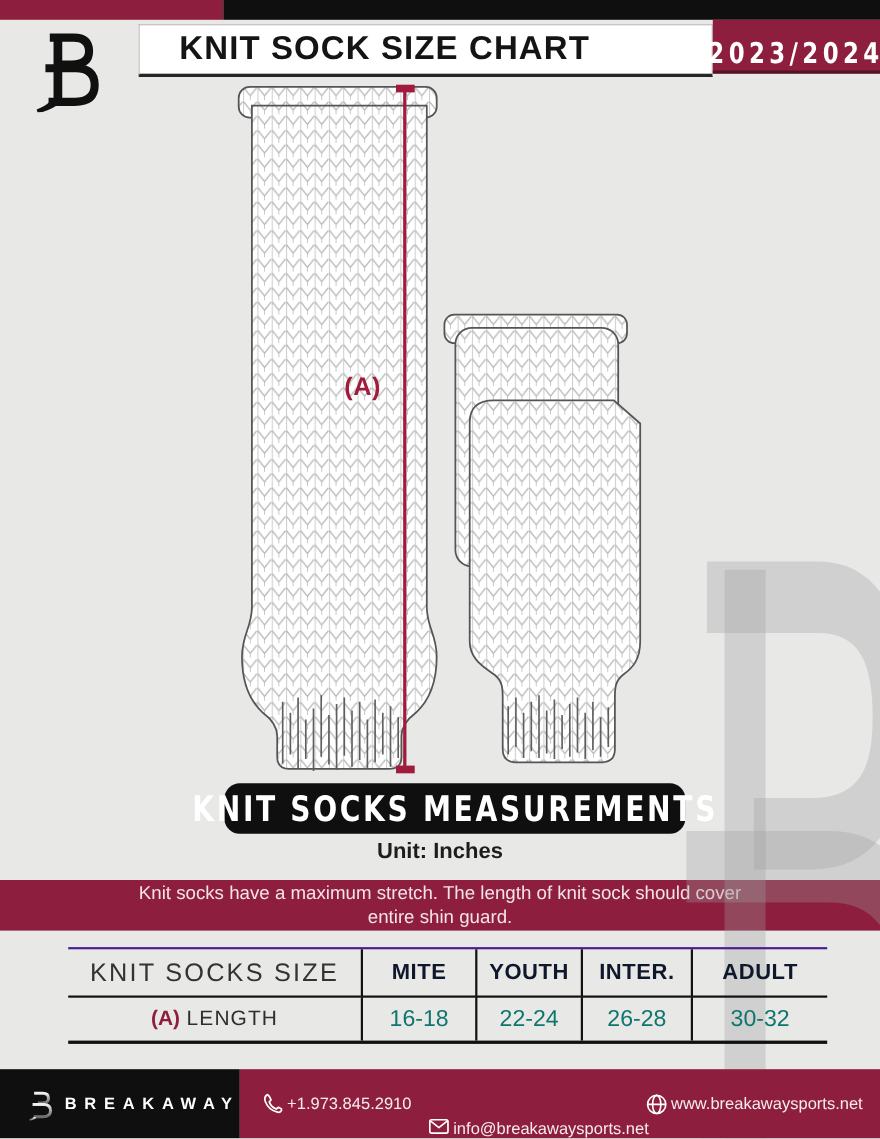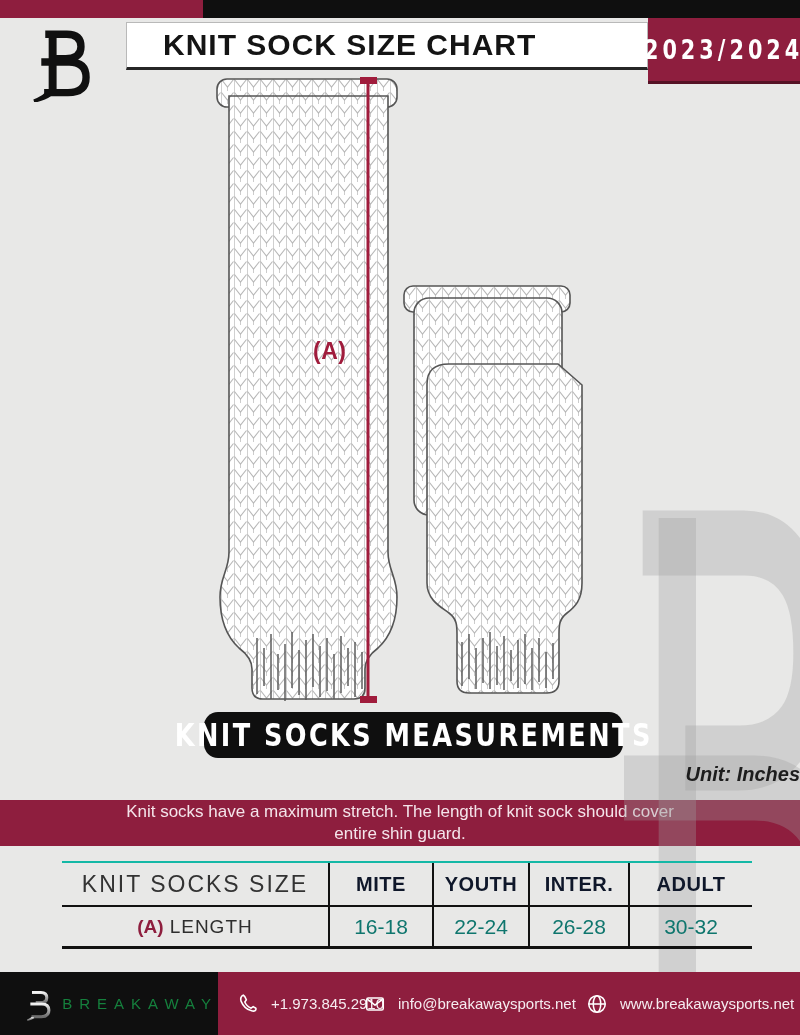--- a/index.html
+++ b/index.html
@@ -16,22 +16,22 @@
   .strip-black{left:203px; top:0; width:597px; height:18px; background:var(--dark,#0f0f0f); z-index:2;}
 
   
   .title-box{
     left:126px; top:22px; width:522px; height:48px; background:#ffffff;
     border:1px solid #b9b9b9; border-bottom:3px solid #262626;
     display:flex; align-items:center; box-sizing:border-box; padding-left:36px; z-index:3;
   }
   .title-box span{font-weight:bold; font-size:30px; letter-spacing:1px; color:#141414;}
   .year-box{
-    left:648px; top:18px; width:152px; height:66px; background:var(--maroon,#8e1e3e);
-    display:flex; align-items:center; justify-content:center; z-index:3;
+    left:648px; top:18px; width:152px; height:49px; background:var(--maroon,#8e1e3e);
+    display:flex; align-items:flex-end; justify-content:center; z-index:3;
     border-bottom:3px solid rgba(0,0,0,0.4); box-sizing:border-box;
   }
   .cond{
     display:inline-block; transform:scaleX(0.8); transform-origin:center;
     font-family:"DejaVu Sans", sans-serif; font-weight:bold; color:#ffffff; white-space:nowrap;
   }
   .year-box .cond{font-size:26px; letter-spacing:5px;}
   .header-logo{left:26px; top:22px; z-index:3;}
 
   
@@ -40,57 +40,57 @@
   
   .diagram{left:0; top:0; z-index:2; pointer-events:none;}
 
   
   .meas-banner{
     left:204px; top:712px; width:419px; height:46px; background:var(--dark,#0f0f0f);
     border-radius:14px; display:flex; align-items:center; justify-content:center; z-index:2;
   }
   .meas-banner .cond{font-size:32px; letter-spacing:3px;}
   .unit-line{
-    left:0; top:763px; width:800px; text-align:right; z-index:2;
-    font-style:italic; font-weight:600; font-size:20px; color:#1d1d1d;
+    left:0; top:763px; width:800px; text-align:center; z-index:2;
+    font-weight:600; font-size:20px; color:#1d1d1d;
   }
 
   
   .note-banner{
     left:0; top:800px; width:800px; height:46px; background:var(--maroon,#8e1e3e); z-index:0;
     display:flex; flex-direction:column; align-items:center; justify-content:center;
     color:#f4e4ea; font-size:17px; line-height:22px;
   }
 
   
   .size-table{
     left:62px; top:861px; width:690px; z-index:2;
     display:grid; grid-template-columns:266px 104px 96px 100px 124px;
     grid-template-rows:44px 39px;
-    border-top:2px solid #14b8a6; border-bottom:3px solid #111;
+    border-top:2px solid #4c1d95; border-bottom:3px solid #111;
   }
   .size-table .cell{display:flex; align-items:center; justify-content:center;}
   .size-table .hrow{border-bottom:2px solid #111;}
   .size-table .vline{border-left:2px solid #111;}
   .th-size{font-size:23px; letter-spacing:2px; color:#333333; font-weight:400;}
   .th-col{font-size:20px; font-weight:bold; color:#0f172a; letter-spacing:0.5px;}
   .td-val{font-size:21px; color:#0f766e;}
   .td-label{font-size:19px; color:#2e2e2e; letter-spacing:1px;}
   .td-label .key{color:var(--maroon,#9e1e3e); font-weight:bold; margin-right:6px; letter-spacing:0;}
 
   
   .footer{left:0; top:972px; width:800px; height:63px; z-index:3;}
   .footer-black{position:absolute; left:0; top:0; width:218px; height:63px; background:var(--dark,#0f0f0f);
     display:flex; align-items:center;}
   .footer-maroon{position:absolute; left:218px; top:0; width:582px; height:63px; background:var(--maroon,#8e1e3e);}
-  .brand-text{color:#15803d; font-weight:normal; font-size:15px; letter-spacing:7px; margin-left:10px;}
-  .contact{position:absolute; top:0; height:63px; display:flex; align-items:center; gap:12px;
+  .brand-text{color:#ffffff; font-weight:bold; font-size:15px; letter-spacing:7px; margin-left:10px;}
+  .contact{position:absolute; top:0; height:63px; display:flex; align-items:center; gap:2px;
     color:#f6ecf0; font-size:15px;}
   .contact.phone{left:238px;}
-  .contact.mail{left:364px;}
+  .contact.mail{left:388px;align-items:flex-end;}
   .contact.web{left:586px;}
 </style>
 </head>
 <body>
 
 <div class="page">
 
   <svg width="0" height="0" style="position:absolute" aria-hidden="true">
     <defs>
       <g id="logoBshape" fill="none">

